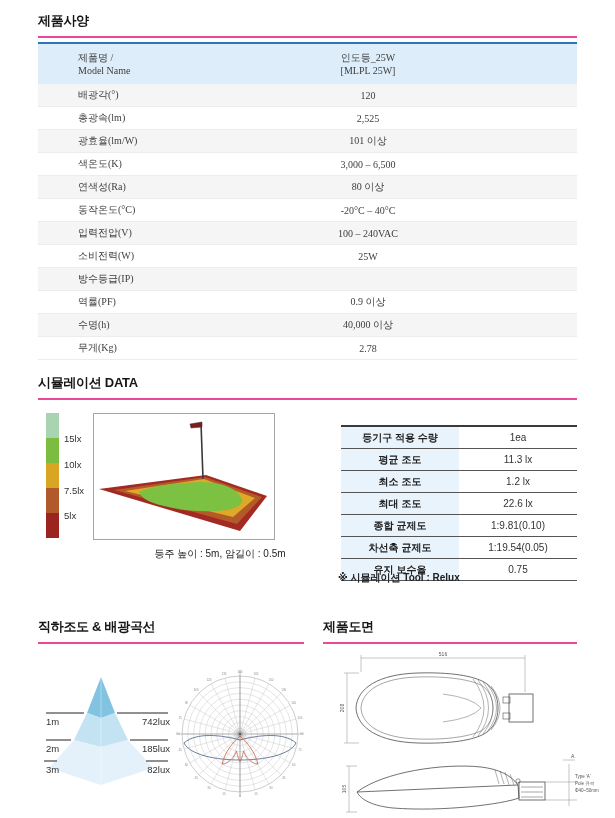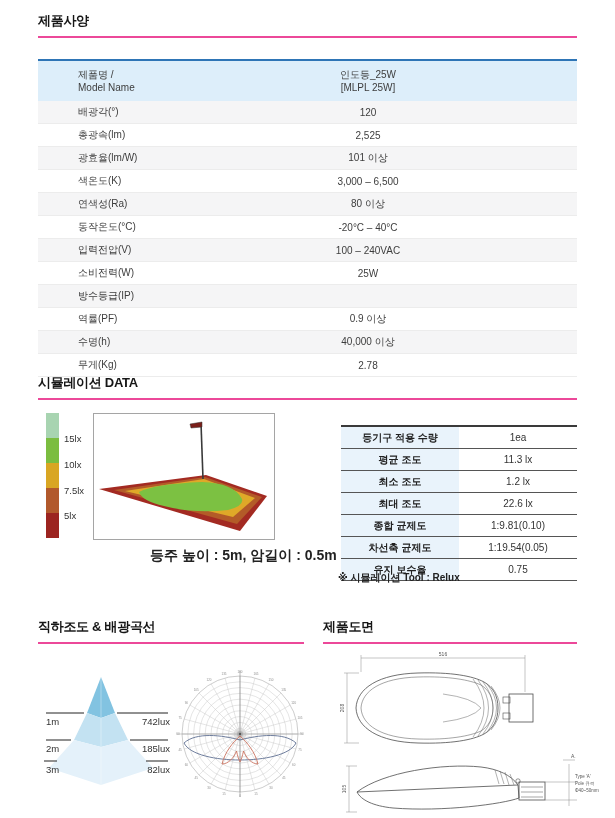--- a/index.html
+++ b/index.html
@@ -15,36 +15,36 @@
   .row.even{background:#ffffff;}
   .lbl{flex:0 0 121px;padding-left:40px;color:#3d3d3d;white-space:nowrap;}
   .val{flex:1;text-align:center;color:#3d3d3d;}
   .two-line span{display:block;line-height:1.35;}
   
   .legend-bar{width:13px;}
   .legend-seg{width:13px;height:25px;}
   .legend-label{position:absolute;left:18px;font-size:9.5px;color:#333;white-space:nowrap;}
   
   .sim-box{border:1px solid #a5a5a5;background:#fff;}
-  .caption{font-size:14px;font-weight:bold;color:#222;text-align:center;white-space:nowrap;}
+  .caption{font-size:10px;font-weight:normal;color:#222;text-align:center;white-space:nowrap;}
   
   .sim-table{border-top:2px solid #3a3a3a;}
   .strow{display:flex;height:22px;border-bottom:1px solid #555;font-size:10px;}
   .stl{flex:0 0 118px;background:#e9f3fb;font-weight:bold;display:flex;align-items:center;justify-content:center;color:#222;white-space:nowrap;}
   .stv{flex:1;display:flex;align-items:center;justify-content:center;color:#333;white-space:nowrap;}
   .note{font-size:10px;font-weight:bold;color:#222;white-space:nowrap;}
   .cone-label{position:absolute;font-size:9.5px;color:#333;white-space:nowrap;}
   .cone-label.r{text-align:right;width:42px;}
 </style>
 </head>
 <body>
 
 <div class="abs sec-title" style="left:38px;top:12px;width:539px;">제품사양</div>
 
-<div class="abs spec-table" style="left:38px;top:59px;width:539px;">
+<div class="abs spec-table" style="left:38px;top:42px;width:539px;font-family:Liberation Serif, serif;">
   <div class="srow0">
     <div class="lbl two-line">
       <span>제품명 /</span>
       <span>Model Name</span>
     </div>
     <div class="val two-line">
       <span>인도등_25W</span>
       <span>[MLPL 25W]</span>
     </div>
   </div>

